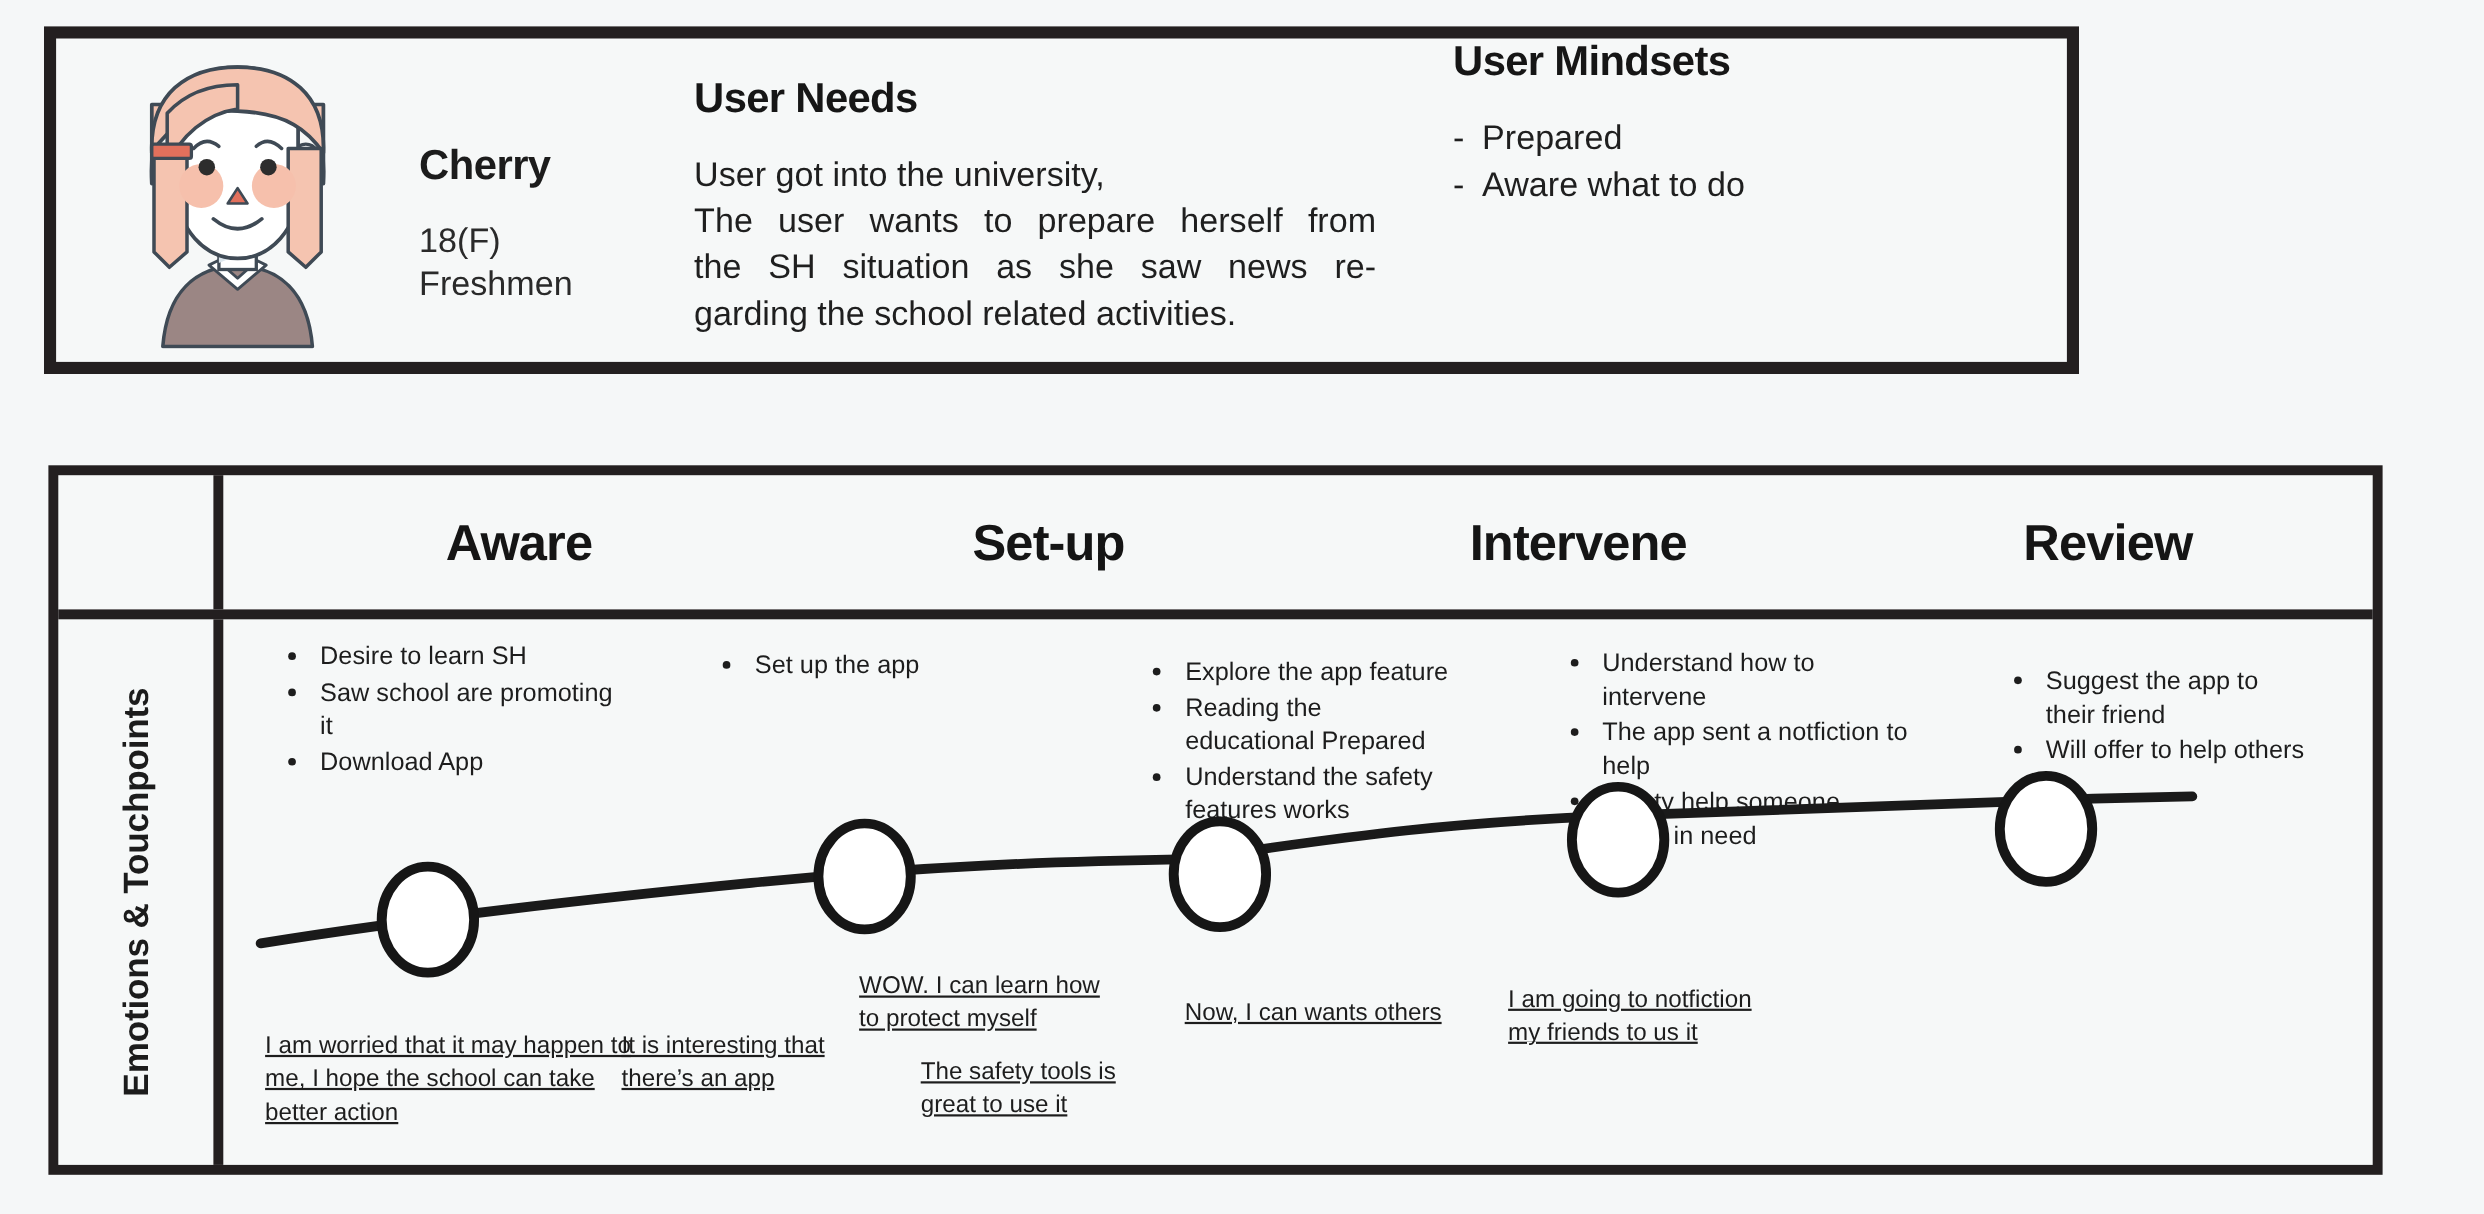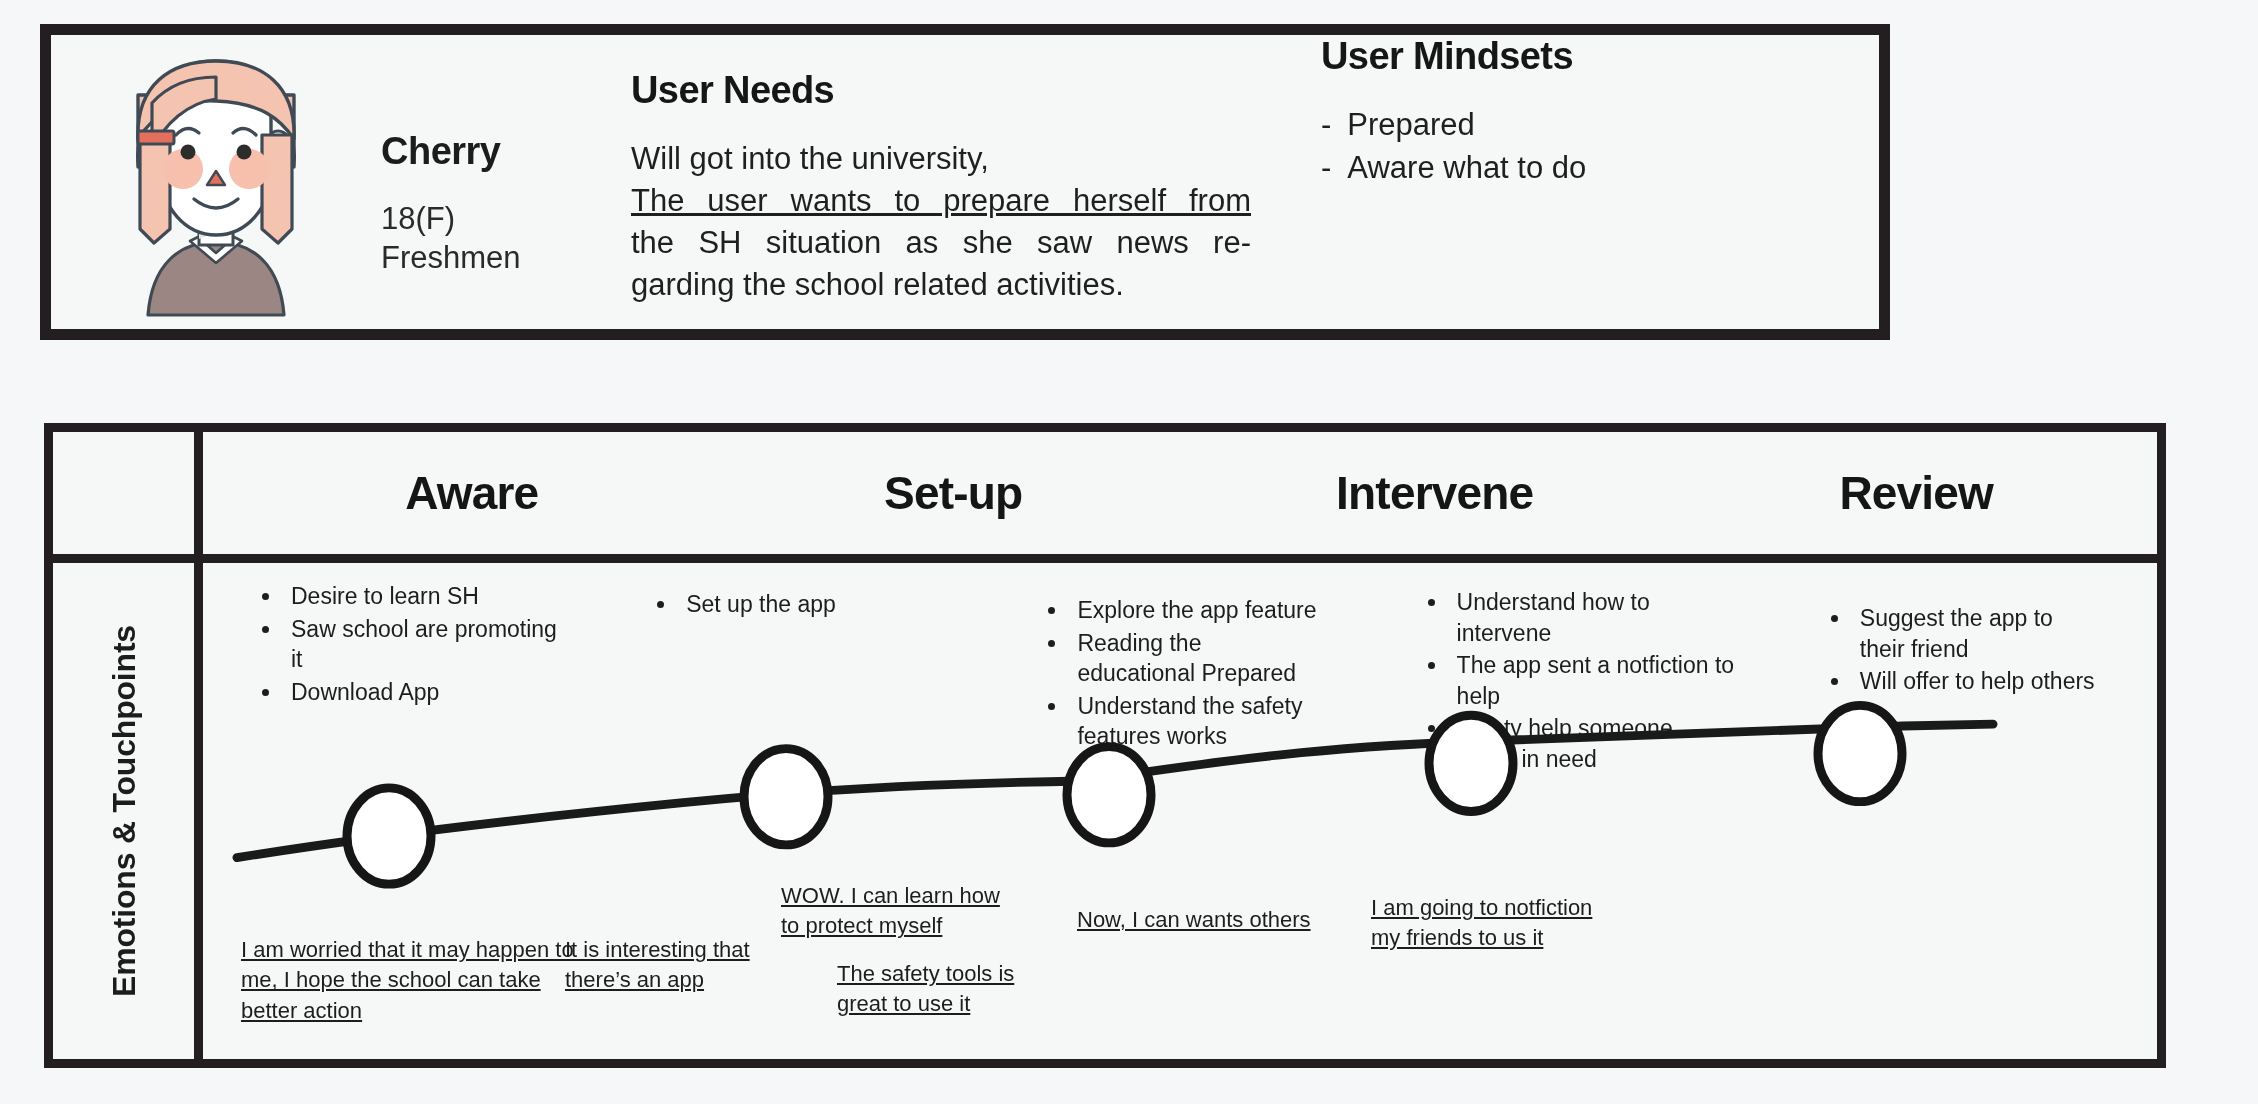--- a/index.html
+++ b/index.html
@@ -255,22 +255,22 @@
     <div class="persona-name">Cherry</div>
     <div class="persona-meta">
       <div>18(F)</div>
       <div>Freshmen</div>
     </div>
   </div>
 
   <div class="needs-block">
     <div class="block-title">User Needs</div>
     <div class="needs-body">
-      <span class="nowrapline">Will got into the university,</span>
-      <span class="nowrapline" style="text-align:justify;text-align-last:justify;text-decoration:underline;">The user wants to prepare herself from</span>
+      <span class="nowrapline">User got into the university,</span>
+      <span class="nowrapline" style="text-align:justify;text-align-last:justify;">The user wants to prepare herself from</span>
       <span class="nowrapline" style="text-align:justify;text-align-last:justify;">the SH situation as she saw news re-</span>
       <span class="nowrapline">garding the school related activities.</span>
     </div>
   </div>
 
   <div class="mindsets-block">
     <div class="block-title">User Mindsets</div>
     <ul class="mindset-list">
       <li>
         <span class="mindset-dash">-</span>

